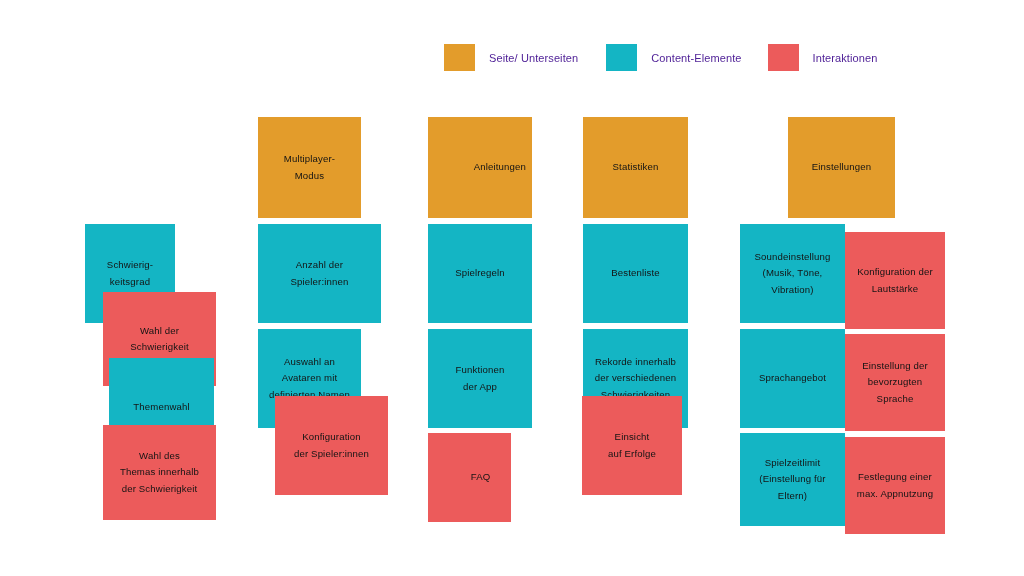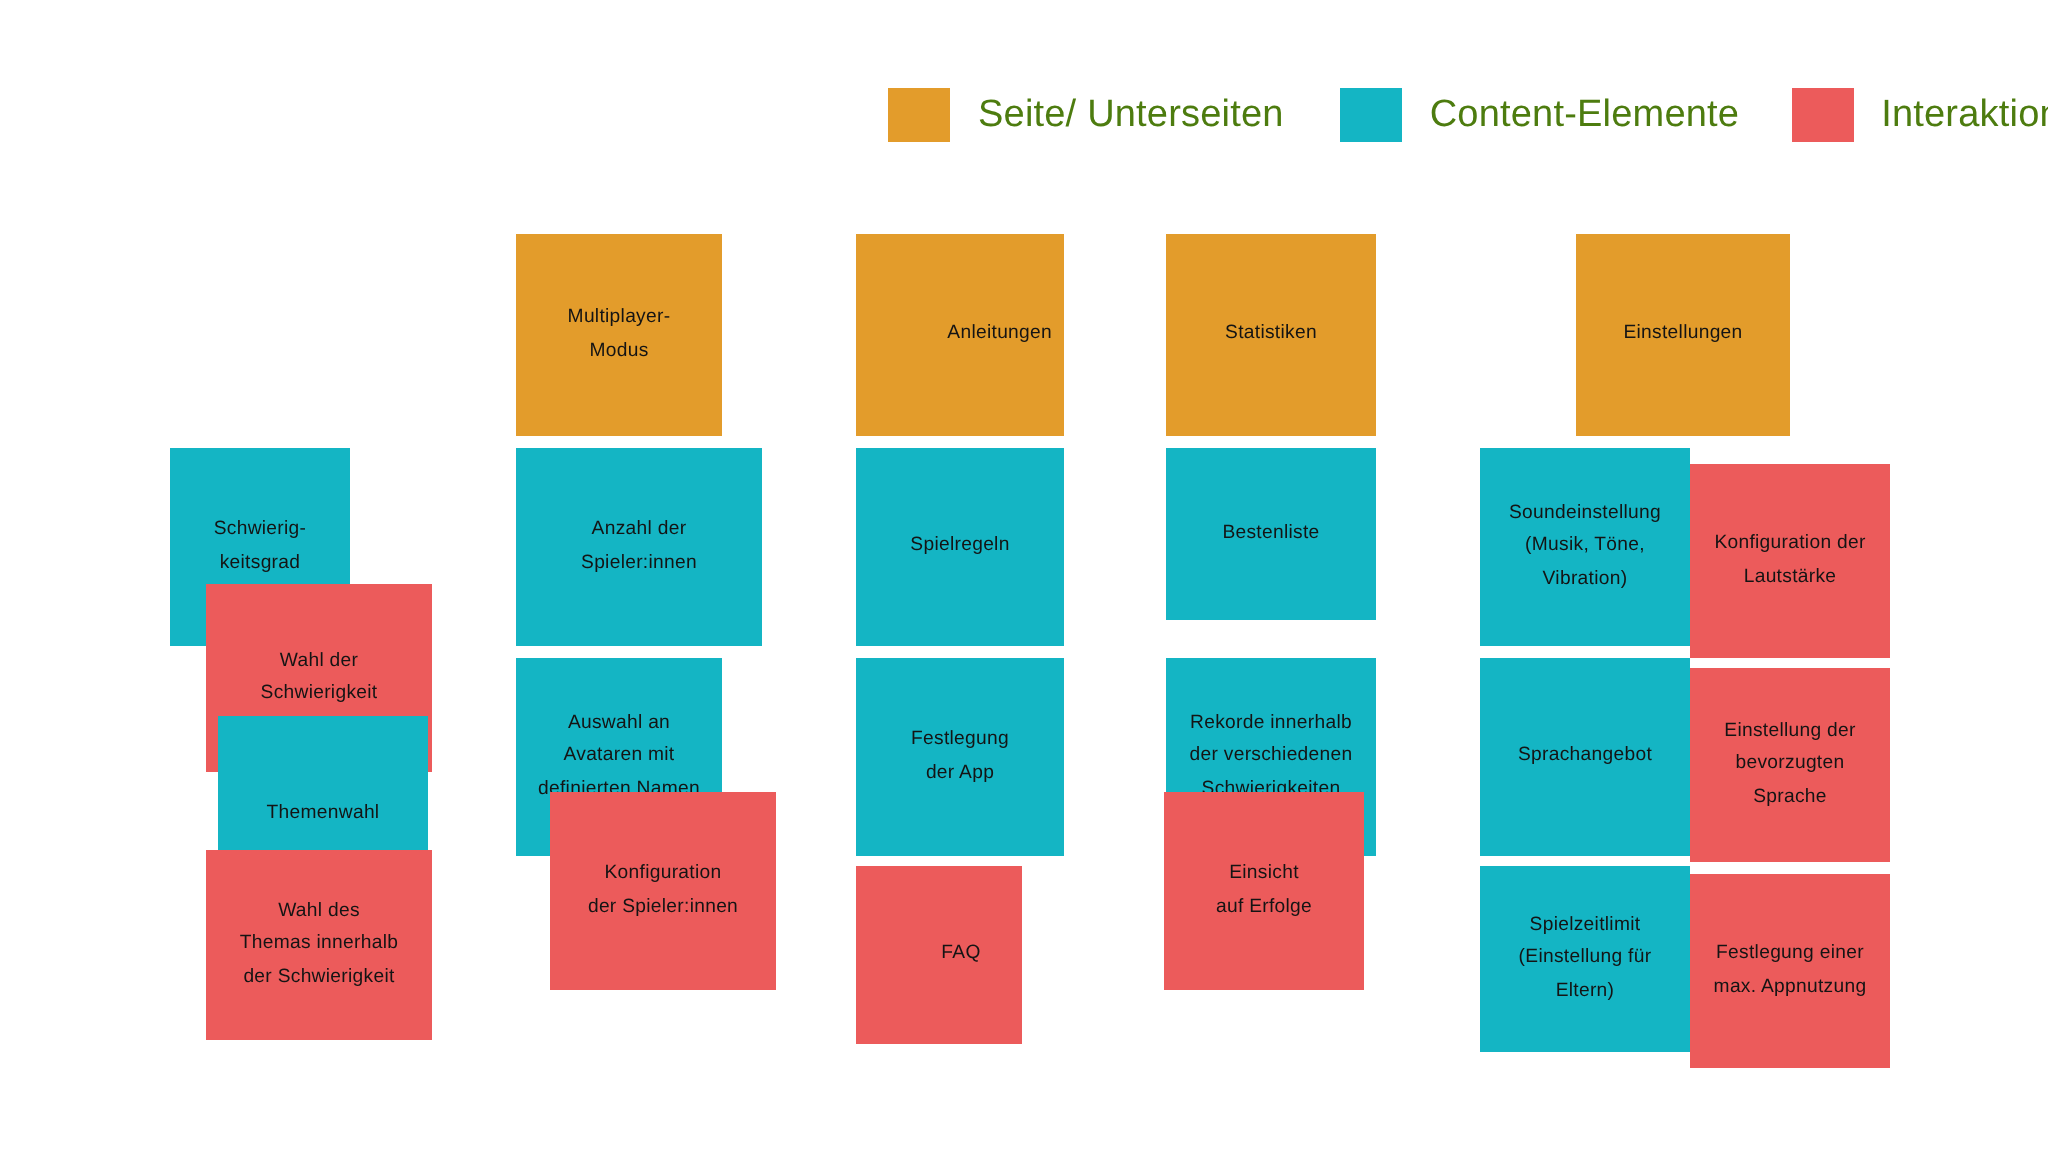--- a/index.html
+++ b/index.html
@@ -29,23 +29,23 @@
     display: flex;
     flex-direction: row;
     align-items: center;
   }
   .legend-swatch {
     width: 31px;
     height: 27px;
     flex: 0 0 auto;
   }
   .legend-label {
-    font-size: 19px;
+    font-size: 11px;
     letter-spacing: 0.1px;
-    color: #4d7c0f;
+    color: #4c1d95;
     white-space: nowrap;
     margin-left: 14px;
   }
   .legend-gap-1 { width: 28px; }
   .legend-gap-2 { width: 26px; }
 
   
   #diagram {
     position: absolute;
     left: 0;
@@ -143,33 +143,33 @@
 
   <div class="node page" style="left:428px; top:117px; width:104px; height:101px;justify-content:flex-end;">
     <span>Anleitungen</span>
   </div>
 
   <div class="node content" style="left:428px; top:224px; width:104px; height:99px;">
     <span>Spielregeln</span>
   </div>
 
   <div class="node content" style="left:428px; top:329px; width:104px; height:99px;">
-    <span>Festlegung
+    <span>Funktionen
 der App</span>
   </div>
 
   <div class="node interaction" style="left:428px; top:433px; width:83px; height:89px;padding-left:28px;">
     <span>FAQ</span>
   </div>
 
   <div class="node page" style="left:583px; top:117px; width:105px; height:101px;">
     <span>Statistiken</span>
   </div>
 
-  <div class="node content" style="left:583px; top:224px; width:105px; height:86px;">
+  <div class="node content" style="left:583px; top:224px; width:105px; height:99px;">
     <span>Bestenliste</span>
   </div>
 
   <div class="node content" style="left:583px; top:329px; width:105px; height:99px;">
     <span>Rekorde innerhalb
 der verschiedenen
 Schwierigkeiten</span>
   </div>
 
   <div class="node interaction" style="left:582px; top:396px; width:100px; height:99px;">

